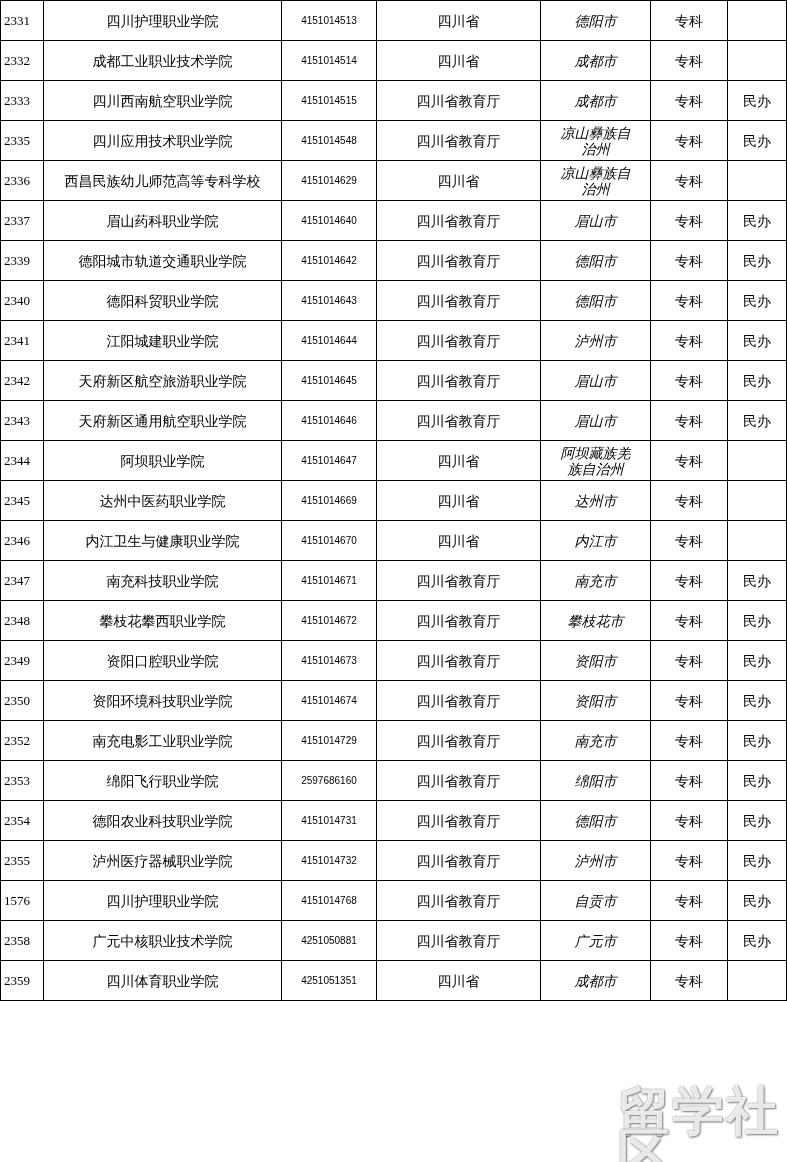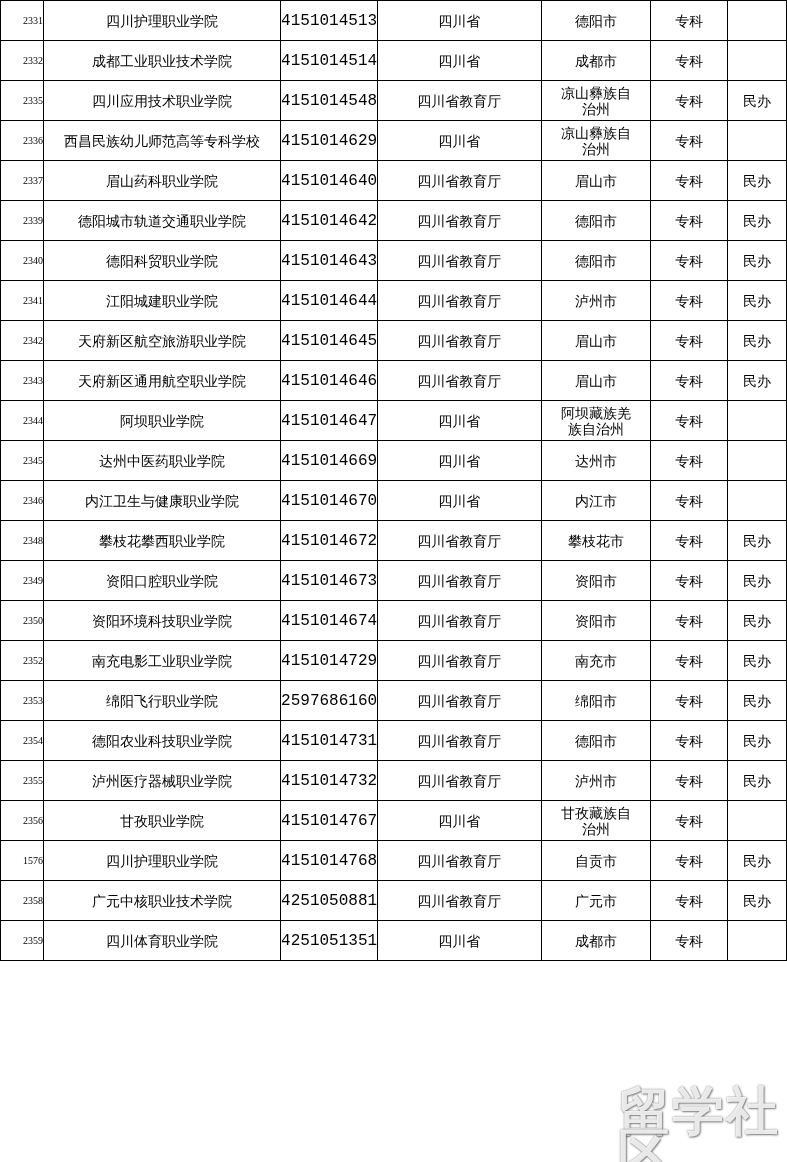--- a/index.html
+++ b/index.html
@@ -1,23 +1,23 @@
 <!DOCTYPE html>
 <html><head>
   <meta charset="utf-8">
   <style>
     html, body { margin: 0; padding: 0; background: #ffffff; }
     body { width: 787px; height: 1162px; overflow: hidden; position: relative;
            font-family: "DejaVu Sans", "Liberation Sans", sans-serif; color: #000; }
     table { border-collapse: collapse; table-layout: fixed; position: absolute; left: 0; top: 0; }
     td { border: 1px solid #000; height: 39px; padding: 0; text-align: center; vertical-align: middle;
          font-size: 14px; line-height: 16px; overflow: hidden; }
-    td.idx { text-align: right; padding-left: 3px; font-family: "Liberation Serif", "DejaVu Serif", serif; font-size: 10px; }
-    td.code { font-family: Liberation Mono, monospace; font-size: 16px; }
-    td.city { padding: 0 16px; }
+    td.idx { text-align: left; padding-left: 3px; font-family: "Liberation Serif", "DejaVu Serif", serif; font-size: 13px; }
+    td.code { font-family: Liberation Sans, sans-serif; font-size: 10px; }
+    td.city { padding: 0 16px; font-style: italic; }
     col.c0 { width: 43px; } col.c1 { width: 238px; } col.c2 { width: 95px; }
     col.c3 { width: 164px; } col.c4 { width: 110px; } col.c5 { width: 77px; } col.c6 { width: 59px; }
     .watermark { position: absolute; left: 618px; top: 1090px; width: 170px; height: 70px;
                  pointer-events: none; color: rgba(255,255,255,0.85);
                  text-shadow: 0 0 2px rgba(90,90,90,0.7), 1px 1px 2px rgba(60,60,60,0.6); }
     .watermark .wm-main { font-size: 52px; font-weight: bold; line-height: 42px; letter-spacing: 2px;
                           font-family: "DejaVu Sans", sans-serif; }
     .watermark .wm-sub { font-size: 16px; line-height: 18px; margin-left: 4px; font-family: "DejaVu Sans", sans-serif; }
   </style>
 </head>
@@ -46,20 +46,29 @@
       <tr>
         <td class="idx">2332</td>
         <td class="name">成都工业职业技术学院</td>
         <td class="code">4151014514</td>
         <td class="auth">四川省</td>
         <td class="city">成都市</td>
         <td class="level">专科</td>
         <td class="note"></td>
       </tr>
       <tr>
+        <td class="idx">2333</td>
+        <td class="name">四川西南航空职业学院</td>
+        <td class="code">4151014515</td>
+        <td class="auth">四川省教育厅</td>
+        <td class="city">成都市</td>
+        <td class="level">专科</td>
+        <td class="note">民办</td>
+      </tr>
+      <tr>
         <td class="idx">2335</td>
         <td class="name">四川应用技术职业学院</td>
         <td class="code">4151014548</td>
         <td class="auth">四川省教育厅</td>
         <td class="city">凉山彝族自治州</td>
         <td class="level">专科</td>
         <td class="note">民办</td>
       </tr>
       <tr>
         <td class="idx">2336</td>
@@ -145,20 +154,29 @@
       <tr>
         <td class="idx">2346</td>
         <td class="name">内江卫生与健康职业学院</td>
         <td class="code">4151014670</td>
         <td class="auth">四川省</td>
         <td class="city">内江市</td>
         <td class="level">专科</td>
         <td class="note"></td>
       </tr>
       <tr>
+        <td class="idx">2347</td>
+        <td class="name">南充科技职业学院</td>
+        <td class="code">4151014671</td>
+        <td class="auth">四川省教育厅</td>
+        <td class="city">南充市</td>
+        <td class="level">专科</td>
+        <td class="note">民办</td>
+      </tr>
+      <tr>
         <td class="idx">2348</td>
         <td class="name">攀枝花攀西职业学院</td>
         <td class="code">4151014672</td>
         <td class="auth">四川省教育厅</td>
         <td class="city">攀枝花市</td>
         <td class="level">专科</td>
         <td class="note">民办</td>
       </tr>
       <tr>
         <td class="idx">2349</td>
@@ -206,29 +224,20 @@
         <td class="note">民办</td>
       </tr>
       <tr>
         <td class="idx">2355</td>
         <td class="name">泸州医疗器械职业学院</td>
         <td class="code">4151014732</td>
         <td class="auth">四川省教育厅</td>
         <td class="city">泸州市</td>
         <td class="level">专科</td>
         <td class="note">民办</td>
-      </tr>
-      <tr>
-        <td class="idx">2356</td>
-        <td class="name">甘孜职业学院</td>
-        <td class="code">4151014767</td>
-        <td class="auth">四川省</td>
-        <td class="city">甘孜藏族自治州</td>
-        <td class="level">专科</td>
-        <td class="note"></td>
       </tr>
       <tr>
         <td class="idx">1576</td>
         <td class="name">四川护理职业学院</td>
         <td class="code">4151014768</td>
         <td class="auth">四川省教育厅</td>
         <td class="city">自贡市</td>
         <td class="level">专科</td>
         <td class="note">民办</td>
       </tr>

